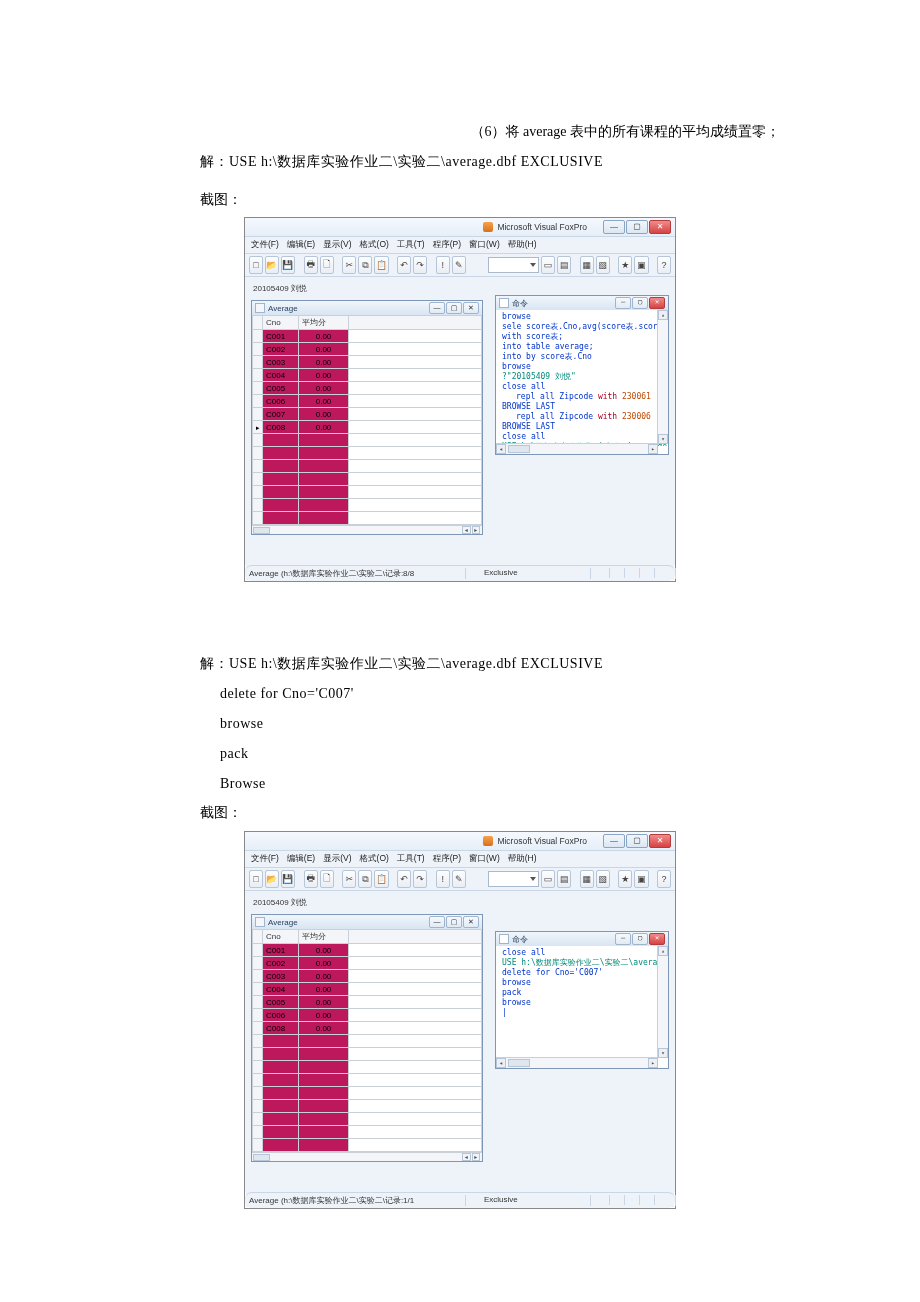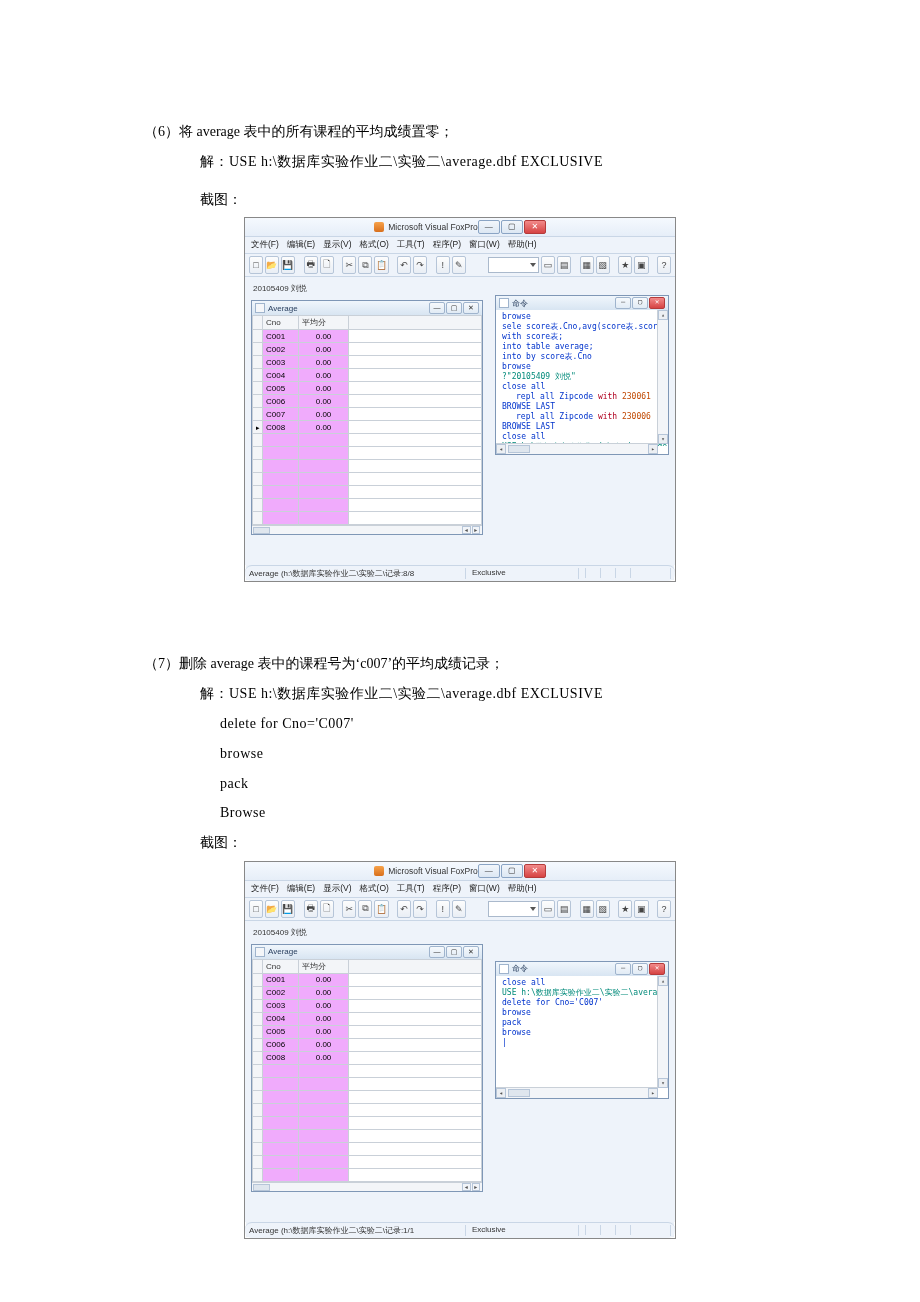--- a/index.html
+++ b/index.html
@@ -11,43 +11,44 @@
     color: #000;
     width: 920px;
   }
   .page {
     padding: 120px 140px 80px 140px;
   }
   .para {
     margin: 0 0 6px 0;
     line-height: 1.7;
   }
-  .indent1 { margin-left: 4px; }
+  .indent1 { margin-left: 20px; text-align: right; }
   .indent2 { margin-left: 60px; }
   .indent3 { margin-left: 80px; }
   .mono { font-family: Liberation Serif, serif; letter-spacing: 0.5px; }
   .biggap { height: 70px; }
 
   
   .app-window {
     width: 430px;
     margin: 6px auto 0 auto;
     border: 1px solid #888;
     background: linear-gradient(#f2f6fb, #eaf0f7);
     font-family: "Microsoft YaHei", Arial, sans-serif;
     font-size: 8.5px;
     box-shadow: 0 0 0 1px #fff inset;
   }
   .titlebar {
     display: flex;
     align-items: center;
-    justify-content: center;
+    justify-content: flex-end;
     background: linear-gradient(#f5f9fe, #e6eef8);
     padding: 2px 4px;
     border-bottom: 1px solid #c9d6e6;
+    gap: 16px;
   }
   .titlebar-left {
     display: flex;
     align-items: center;
     gap: 4px;
     color: #333;
   }
   .fox-icon {
     width: 10px; height: 10px;
     background: linear-gradient(#f7a24a, #d86f1c);
@@ -117,21 +118,21 @@
     background: #eef3fa;
     padding: 4px 6px 6px 6px;
     min-height: 180px;
     position: relative;
   }
   .ws-label { color: #333; font-size: 8px; margin: 2px 0 6px 2px; }
 
   .inner-window {
     position: relative;
     border: 1px solid #7f97b6;
-    background: #f0abfc;
+    background: #be185d;
   }
   .inner-title {
     display: flex;
     align-items: center;
     justify-content: space-between;
     background: linear-gradient(#f0f6fc, #d8e5f2);
     padding: 1px 3px;
     font-size: 8px;
     color: #2a4060;
   }
@@ -246,21 +247,21 @@
     background: #eef3fa;
   }
 
   .statusbar {
     display: flex;
     background: #eef3fa;
     border-top: 1px solid #c9d6e6;
     font-size: 8px;
     color: #333;
     padding: 2px 4px;
-    gap: 0;
+    gap: 12px;
     border-radius: 7px;
   }
   .statusbar .cell {
     border-right: 1px solid #c9d6e6;
     padding: 0 6px;
   }
   .statusbar .cell.first { flex: 0 0 210px; padding-left: 0; }
   .statusbar .cell.mid { flex: 0 0 100px; }
   .statusbar .cell.rest { flex: 1; display: flex; gap: 0; }
   .statusbar .mini {
@@ -514,21 +515,20 @@
         <div class="mini"></div>
           <div class="mini"></div>
           <div class="mini"></div>
           <div class="mini"></div>
       </div>
     </div>
   </div>
 
   <div class="biggap"></div>
 
-  <p class="para indent1">（7）删除 average 表中的课程号为‘c007’的平均成绩记录；</p>
   <p class="para indent2 mono">
     <span>解：</span><span>USE h:\数据库实验作业二\实验二\average.dbf EXCLUSIVE</span>
   </p>
   <p class="para indent3 mono">delete for Cno='C007'</p>
   <p class="para indent3 mono">browse</p>
   <p class="para indent3 mono">pack</p>
   <p class="para indent3 mono">Browse</p>
   <p class="para indent2">截图：</p>
 
   <div class="app-window">

